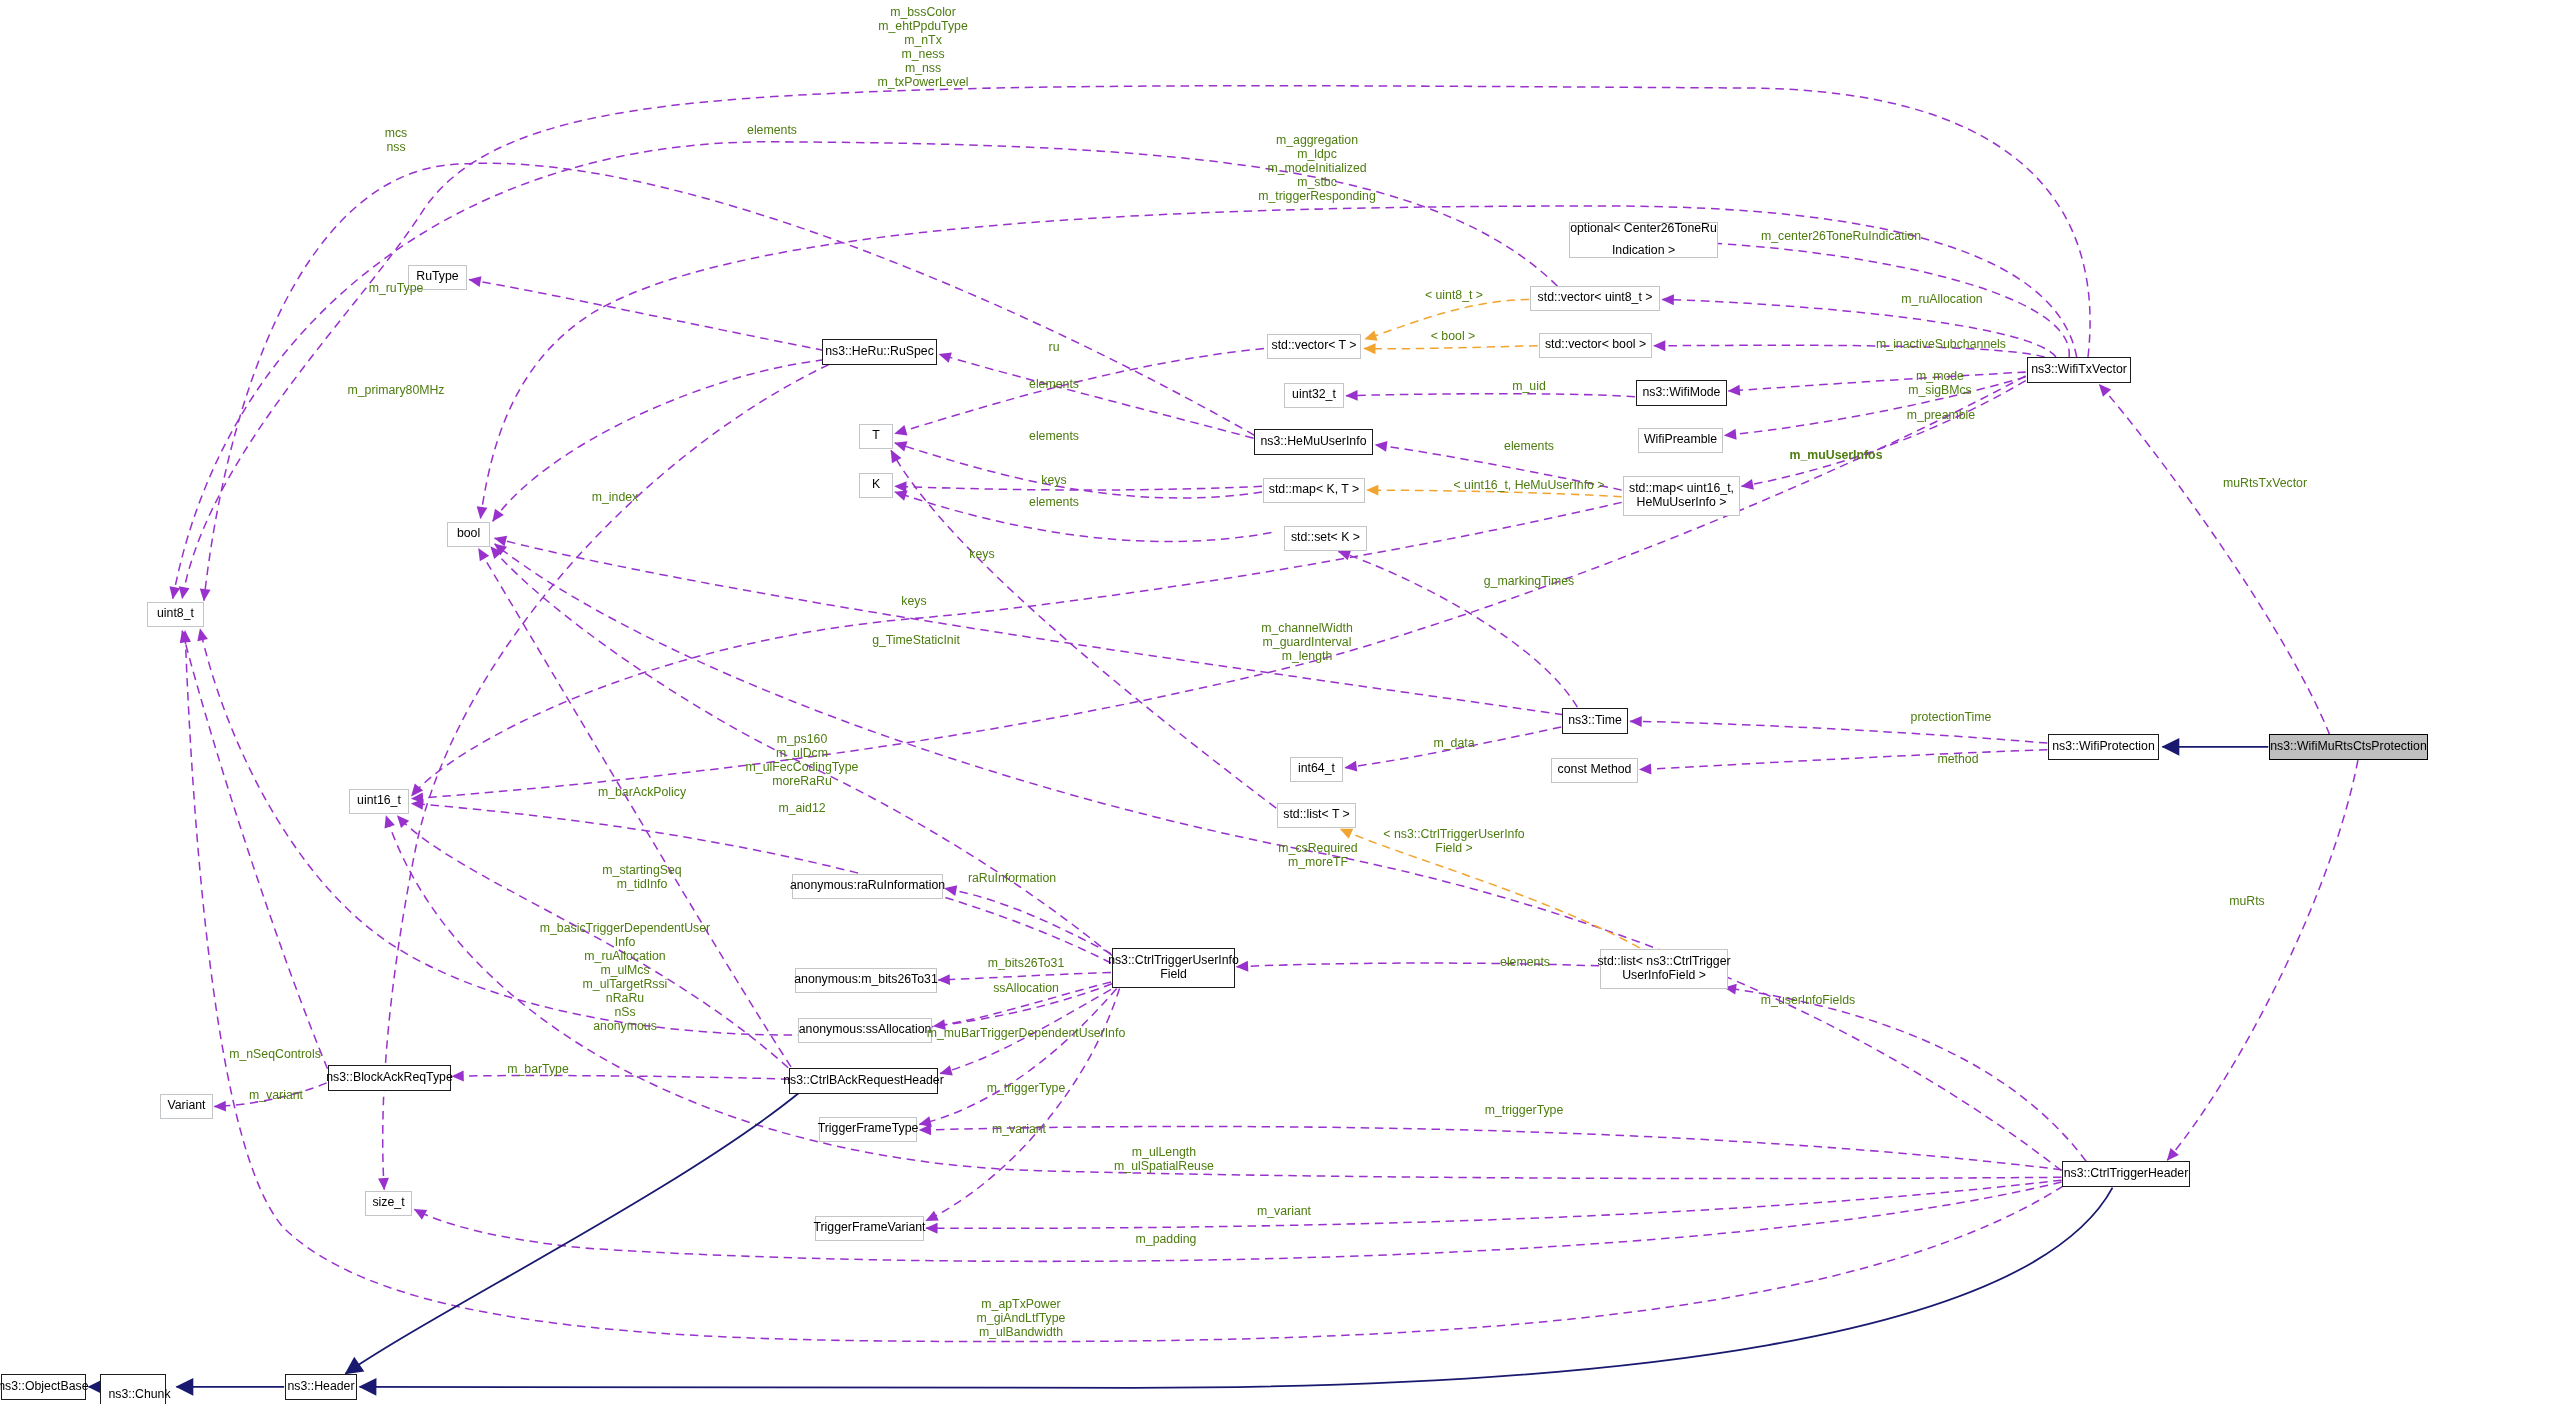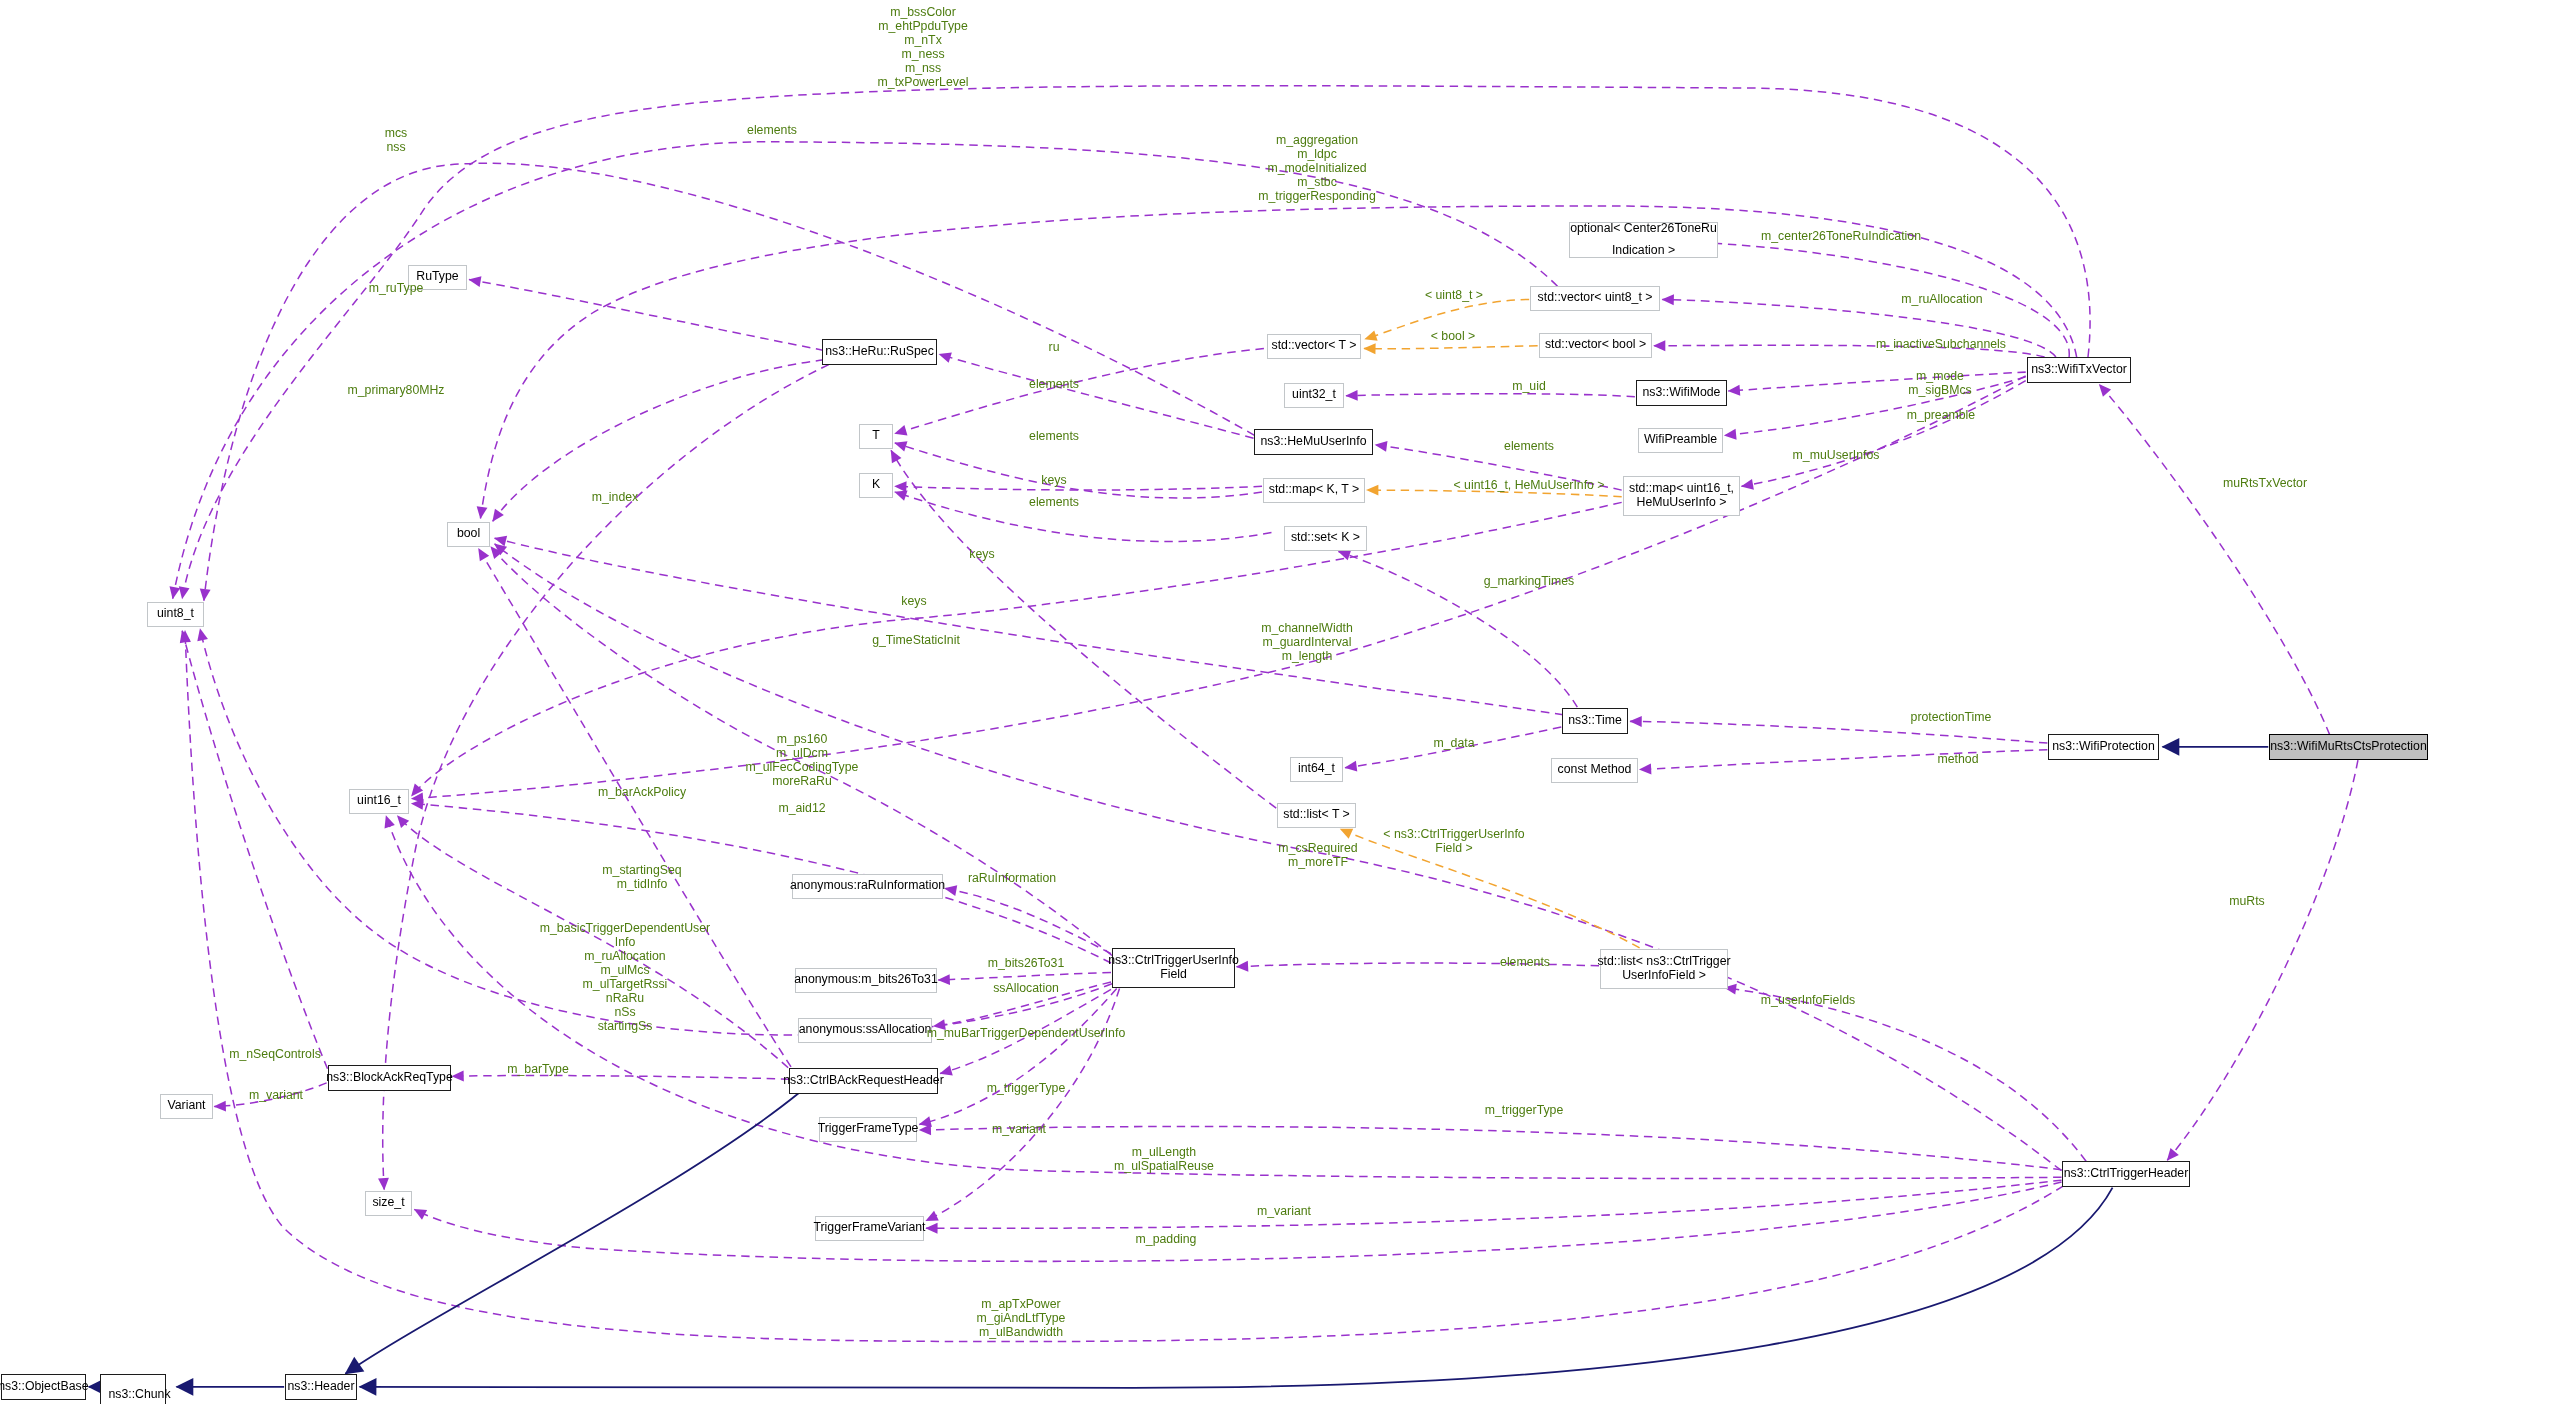--- a/index.html
+++ b/index.html
@@ -281,21 +281,21 @@
     </div>
     <div class="elabel" style="left: 1941px; top: 408px;">
       <div>m_preamble</div>
     </div>
     <div class="elabel" style="left: 1054px; top: 429px;">
       <div>elements</div>
     </div>
     <div class="elabel" style="left: 1529px; top: 439px;">
       <div>elements</div>
     </div>
-    <div class="elabel" style="left: 1836px; top: 448px;">
+    <div class="elabel" style="left: 1836px; top: 448px; font-weight: bold;">
       <div>m_muUserInfos</div>
     </div>
     <div class="elabel" style="left: 1054px; top: 473px;">
       <div>keys</div>
     </div>
     <div class="elabel" style="left: 1529px; top: 478px;">
       <div>&lt; uint16_t, HeMuUserInfo &gt;</div>
     </div>
     <div class="elabel" style="left: 615px; top: 490px;">
       <div>m_index</div>
@@ -360,21 +360,21 @@
       <div>raRuInformation</div>
     </div>
     <div class="elabel" style="left: 625px; top: 921px;">
       <div>m_basicTriggerDependentUser</div>
       <div>Info</div>
       <div>m_ruAllocation</div>
       <div>m_ulMcs</div>
       <div>m_ulTargetRssi</div>
       <div>nRaRu</div>
       <div>nSs</div>
-      <div>startingSs</div>
+      <div>anonymous</div>
     </div>
     <div class="elabel" style="left: 1026px; top: 956px;">
       <div>m_bits26To31</div>
     </div>
     <div class="elabel" style="left: 1525px; top: 955px;">
       <div>elements</div>
     </div>
     <div class="elabel" style="left: 1026px; top: 981px;">
       <div>ssAllocation</div>
     </div>

